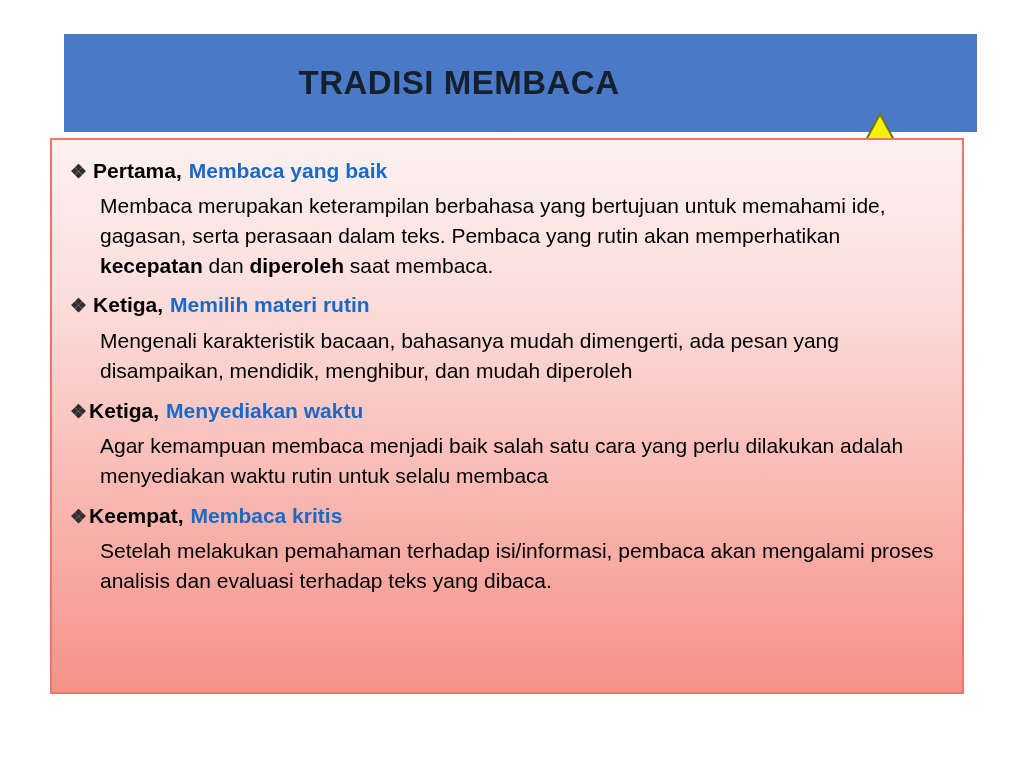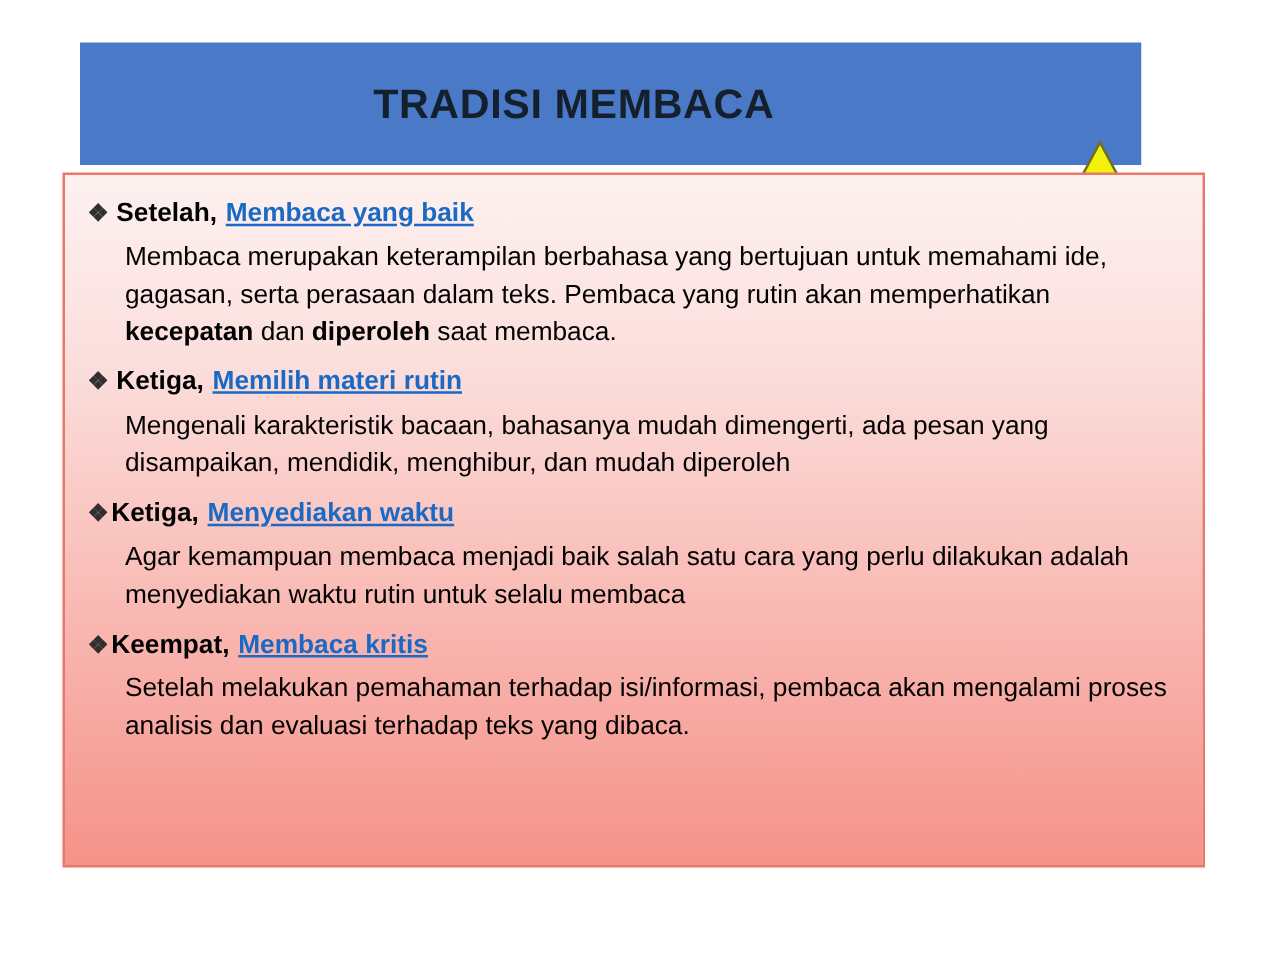--- a/index.html
+++ b/index.html
@@ -17,21 +17,21 @@
     position: relative;
     width: 1024px;
     height: 768px;
     background: #ffffff;
   }
   
   #title-bar {
     position: absolute;
     left: 64px;
     top: 34px;
-    width: 849px;
+    width: 913px;
     height: 98px;
     background: #4a7ac7;
     box-sizing: border-box;
   }
   #title-text {
     position: absolute;
     left: 0;
     top: 0;
     width: 790px;
     height: 98px;
@@ -86,21 +86,20 @@
   }
   .bullet-lead {
     color: #000000;
     font-weight: bold;
     white-space: nowrap;
   }
   .bullet-accent {
     color: #1a69c4;
     font-weight: bold;
     margin-left: 7px;
-    text-decoration: underline;
   }
   .para {
     font-size: 21px;
     color: #000000;
     line-height: 1.43;
     margin: 7px 0 0 30px;
     max-width: 850px;
   }
   .para b {
     font-weight: bold;
@@ -119,21 +118,21 @@
       <svg width="46" height="44" viewBox="0 0 46 44">
         <polygon points="23,2 44,41 2,41" fill="#f2f20a" stroke="#6f6f1e" stroke-width="2"></polygon>
       </svg>
     </div>
   </div>
 
   <div id="content-panel">
 
     <div class="bullet-line">
       <span class="bullet-glyph">❖</span>
-      <span class="bullet-lead">Setelah,</span>
+      <span class="bullet-lead">Pertama,</span>
       <span class="bullet-accent">Membaca yang baik</span>
     </div>
     <div class="para">
       <span>Membaca merupakan keterampilan berbahasa yang bertujuan untuk memahami ide, gagasan, serta perasaan dalam teks. Pembaca yang rutin akan memperhatikan </span><b>kecepatan</b><span> dan </span><b>diperoleh</b><span> saat membaca.</span>
     </div>
 
     <div class="bullet-line sp-top-1">
       <span class="bullet-glyph">❖</span>
       <span class="bullet-lead">Ketiga,</span>
       <span class="bullet-accent">Memilih materi rutin</span>

